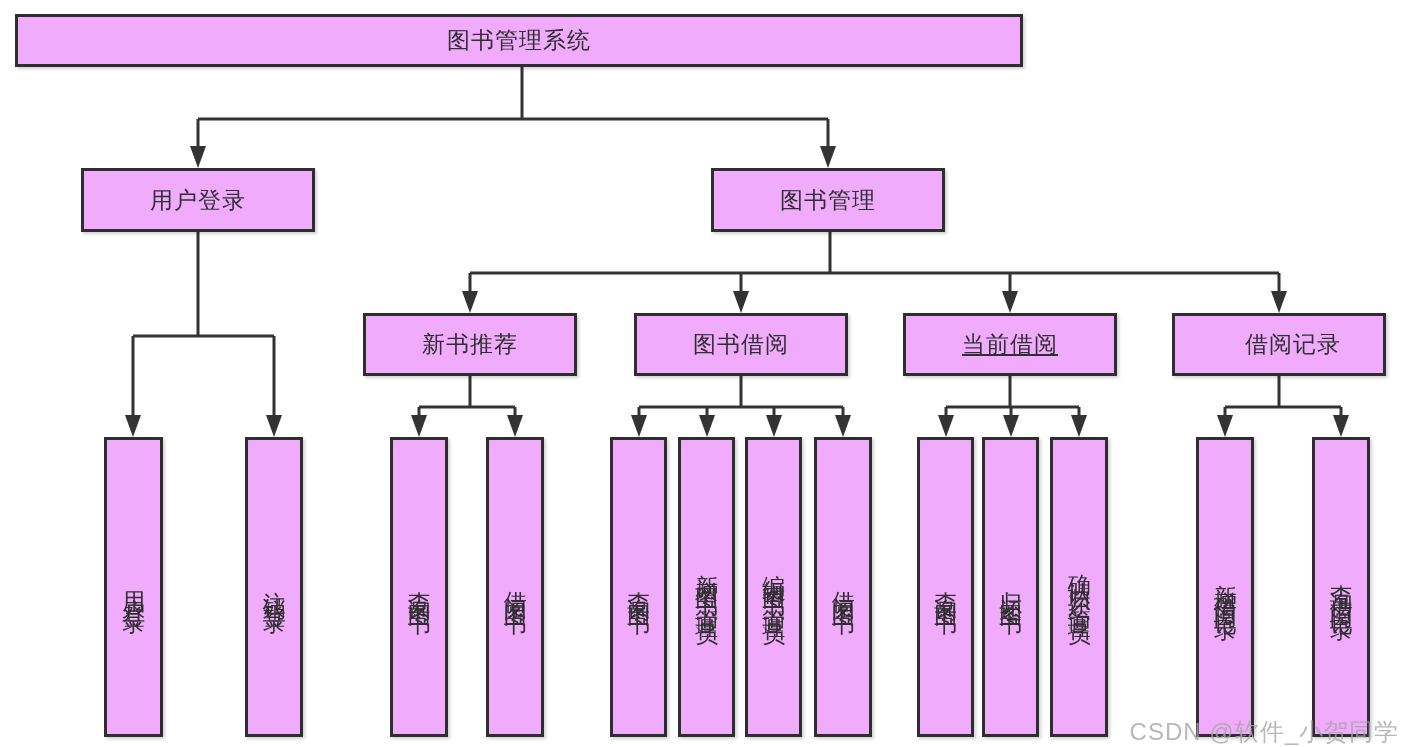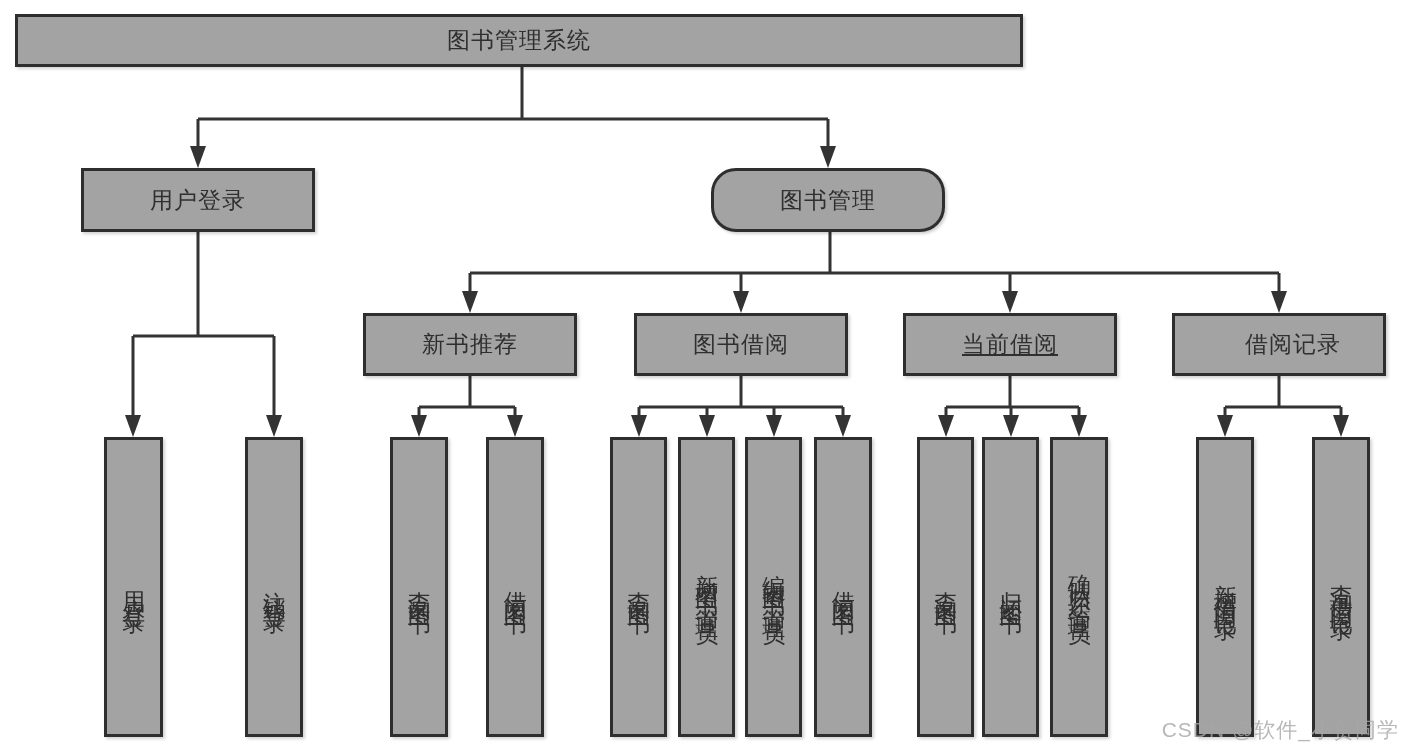--- a/index.html
+++ b/index.html
@@ -6,40 +6,40 @@
   .stage{
     position:relative;
     width:1405px;height:747px;
     background:#ffffff;
     font-family:"Liberation Sans","DejaVu Sans",sans-serif;
     overflow:hidden;
   }
   .wires{position:absolute;left:0;top:0;z-index:1;}
   .box{
     position:absolute;
-    background:#a3a3a3;
+    background:#f0abfc;
     border:3px solid #2e2e2e;
     box-shadow:2px 2px 3px rgba(0,0,0,0.18);
     display:flex;align-items:center;justify-content:center;
     color:#2f2f2f;
     z-index:2;
     box-sizing:border-box;
   }
   .hbox{font-size:23px;letter-spacing:1px;}
   .vbox{
     font-size:23px;
     writing-mode:vertical-rl;
     text-orientation:mixed;
     letter-spacing:7px;
     line-height:1.1;
   }
   .watermark{
     position:absolute;
     top:716px;right:6px;
-    font-size:21px;
+    font-size:24px;
     letter-spacing:1px;
     color:#a6a6a6;
     opacity:0.8;
     z-index:3;
     white-space:nowrap;
   }
 </style>
 </head>
 <body>
 
@@ -105,21 +105,21 @@
     </g>
     <g fill="#333333" stroke="none">
       <polygon points="1217,415 1233,415 1225,437"></polygon>
       <polygon points="1333,415 1349,415 1341,437"></polygon>
     </g>
   </svg>
 
   <div class="box hbox" style="left:15px;top:14px;width:1008px;height:53px;">图书管理系统</div>
 
   <div class="box hbox" style="left:81px;top:168px;width:234px;height:64px;">用户登录</div>
-  <div class="box hbox" style="left:711px;top:168px;width:234px;height:64px;border-radius:25px;">图书管理</div>
+  <div class="box hbox" style="left:711px;top:168px;width:234px;height:64px;">图书管理</div>
 
   <div class="box hbox" style="left:634px;top:313px;width:214px;height:63px;">图书借阅</div>
   <div class="box hbox" style="left:363px;top:313px;width:214px;height:63px;">新书推荐</div>
   <div class="box hbox" style="left:903px;top:313px;width:214px;height:63px;text-decoration:underline;">当前借阅</div>
   <div class="box hbox" style="left:1172px;top:313px;width:214px;height:63px;padding-left:28px;">借阅记录</div>
 
   <div class="box vbox" style="left:104px;top:437px;width:59px;height:300px;">用户登录</div>
   <div class="box vbox" style="left:245px;top:437px;width:58px;height:300px;">注销登录</div>
 
   <div class="box vbox" style="left:390px;top:437px;width:58px;height:300px;">查询图书</div>

